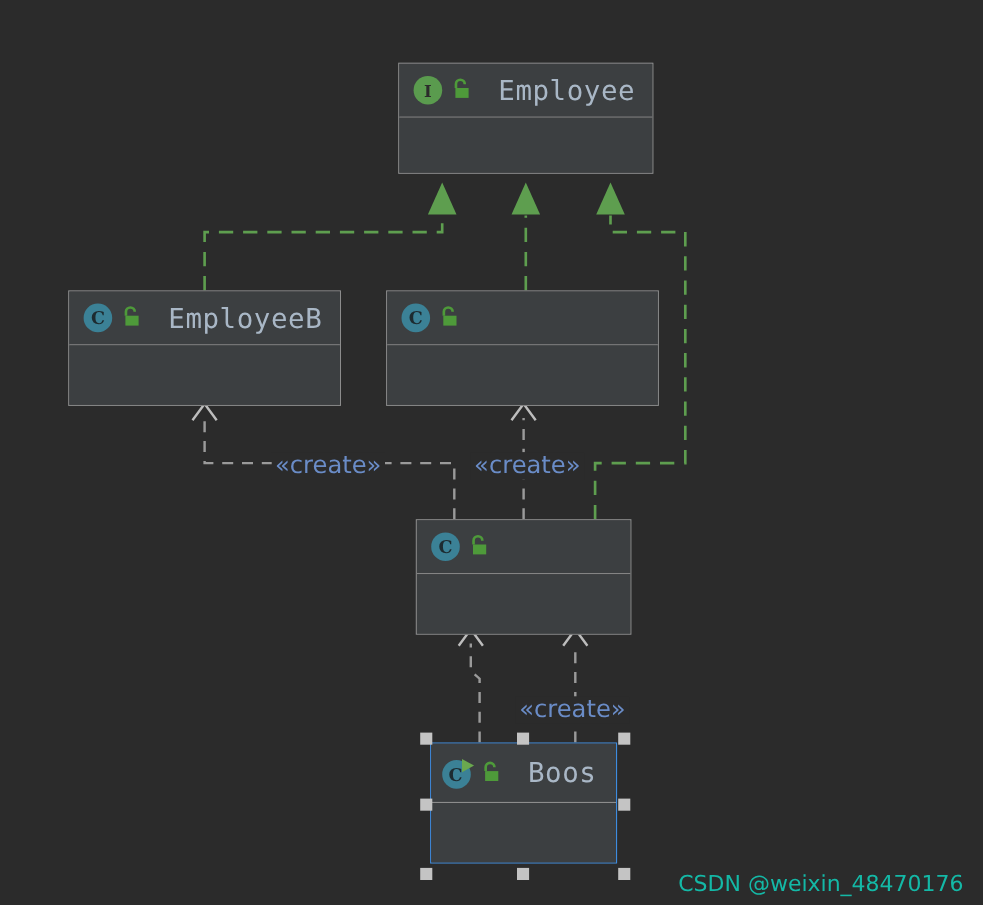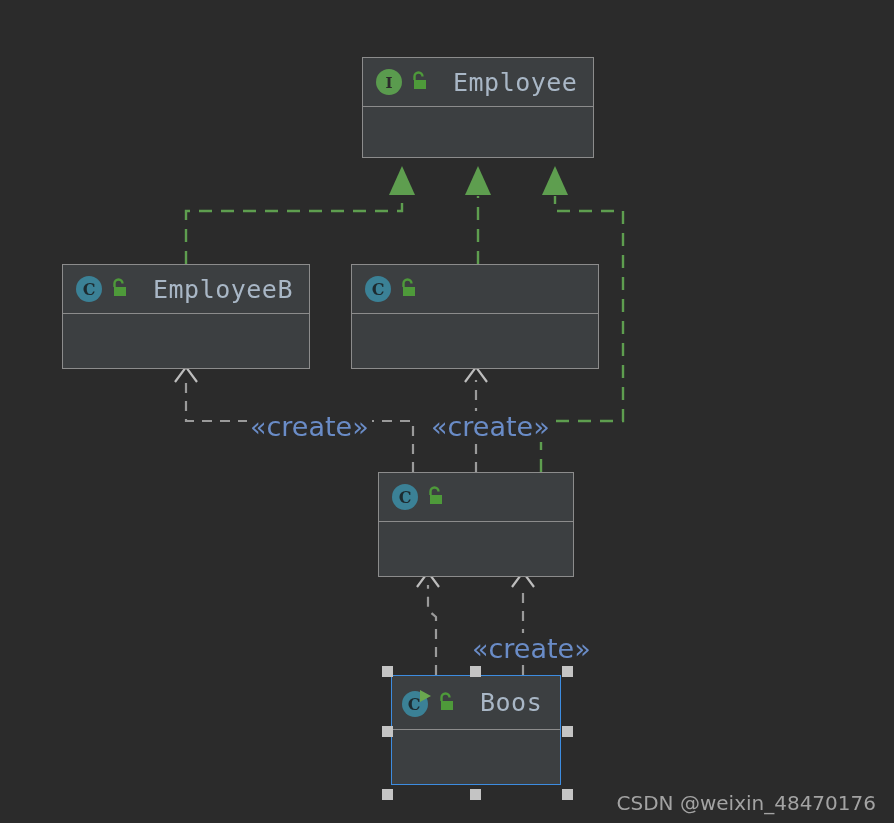--- a/index.html
+++ b/index.html
@@ -67,38 +67,38 @@
     flex: 0 0 22px;
     position: relative;
     margin-right: 6px;
   }
   .title-spacer { flex: 0 0 18px; }
 
   .edge-label {
     position: absolute;
     color: #6a8cc7;
     font-family: "DejaVu Sans", "Liberation Sans", sans-serif;
-    font-size: 27px;
+    font-size: 22px;
     white-space: nowrap;
     background: #2b2b2b;
     padding: 0 3px;
     text-align: center;
   }
   .handle {
     position: absolute;
     width: 11px;
     height: 11px;
     background: #c4c4c4;
   }
 
   #watermark {
     position: absolute;
     right: 18px;
     bottom: 8px;
-    color: #a3a3a3;
+    color: #14b8a6;
     font-family: "DejaVu Sans", "Liberation Sans", sans-serif;
     font-size: 20px;
     white-space: nowrap;
   }
 </style>
 </head>
 <body>
 
 <div id="canvas">
 

